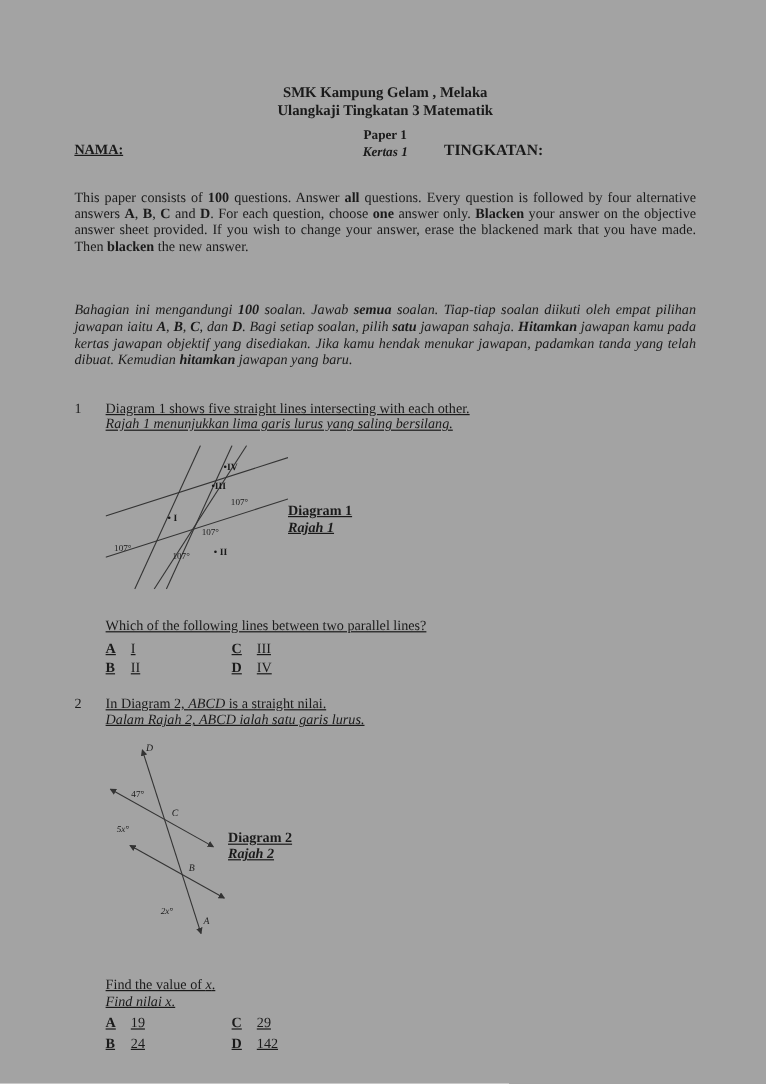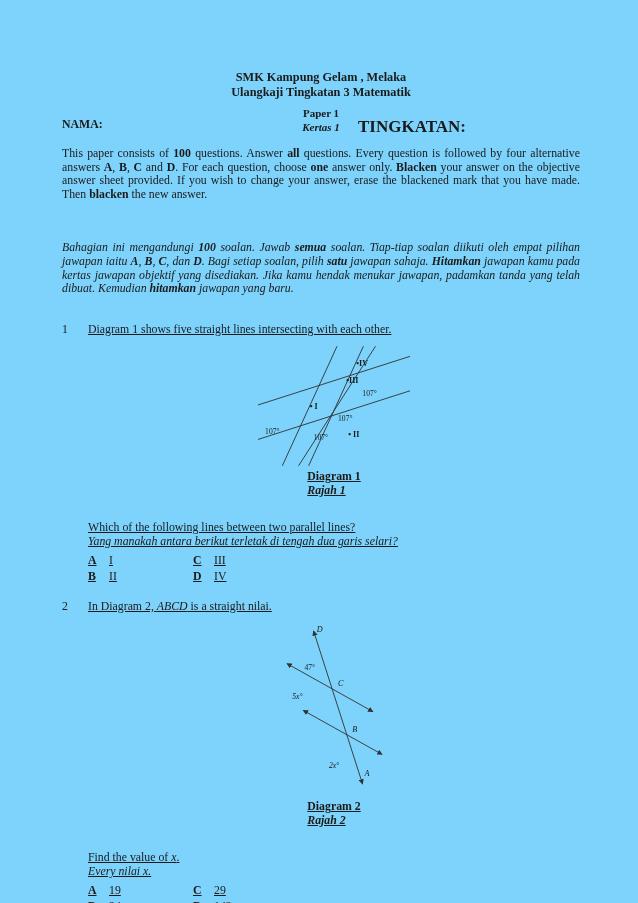--- a/index.html
+++ b/index.html
@@ -4,36 +4,36 @@
 <style>
   * { margin:0; padding:0; box-sizing:border-box; }
   html,body { background:#ffffff; }
   body {
     width:638px; height:903px;
     font-family:"Liberation Serif","DejaVu Serif",serif;
     color:#1a1a1a;
     position:relative;
     overflow:hidden;
   }
-  .page { width:638px; height:903px; padding:70px 58px 30px 62px; background:#7dd3fc; }
+  .page { width:638px; height:903px; padding:70px 58px 30px 62px; background:#a3a3a3; }
   .b { font-weight:bold; }
   .i { font-style:italic; }
   .hdr { text-align:center; font-size:12.3px; line-height:15px; }
   .hdr-row { position:relative; height:38px; margin-top:7px; }
-  .nama { position:absolute; left:0; top:10px; font-size:11.8px; }
+  .nama { position:absolute; left:0; top:10px; font-size:11.8px;text-decoration:underline; }
   .paper-block { position:absolute; left:50%; transform:translateX(-50%); top:0; text-align:center; font-size:11px; line-height:13.5px; }
-  .tingkatan { position:absolute; left:296px; top:10px; font-size:17px; }
+  .tingkatan { position:absolute; left:308px; top:10px; font-size:13px; }
   .instr { font-size:11.8px; line-height:13.6px; text-align:justify;margin-top:40px; }
-  .instr.first { margin-top:2px; }
+  .instr.first { margin-top:13px; }
   .question { display:flex; font-size:11.8px; line-height:13.6px; }
   .q1 { margin-top:27px; }
   .q2 { margin-top:16px; }
   .qnum { width:26px; flex:0 0 26px; }
   .qbody { flex:1;text-decoration:underline; }
-  .figure { display:flex; flex-direction:column; align-items:center; margin:10px 0 2px 0; }
+  .figure { display:flex; flex-direction:row; align-items:center; margin:10px 0 2px 0; }
   .caption { text-align:left; font-size:11.8px; line-height:13.5px; margin-top:4px; }
   .subq { margin-top:24px; }
   .options { display:grid; grid-template-rows:repeat(2,auto); grid-auto-flow:column; grid-template-columns:105px auto; justify-content:start; row-gap:3px; margin-top:5px; }
   .option { display:flex; }
   .option .letter { width:21px; font-weight:bold; }
   svg line { stroke:#333; stroke-width:0.9; }
   svg .dt { font-family:"Liberation Serif","DejaVu Serif",serif; font-size:8px; fill:#1a1a1a; }
   svg .sm { font-size:7.5px; }
 </style>
 </head>
@@ -55,20 +55,21 @@
     <div class="tingkatan b">TINGKATAN:</div>
   </div>
 
   <p class="instr first"><span>This paper consists of </span><span class="b">100</span><span> questions. Answer </span><span class="b">all</span><span> questions. Every question is followed by four alternative answers </span><span class="b">A</span><span>, </span><span class="b">B</span><span>, </span><span class="b">C</span><span> and </span><span class="b">D</span><span>. For each question, choose </span><span class="b">one</span><span> answer only. </span><span class="b">Blacken</span><span> your answer on the objective answer sheet provided. If you wish to change your answer, erase the blackened mark that you have made. Then </span><span class="b">blacken</span><span> the new answer.</span></p>
   <p class="instr i"><span>Bahagian ini mengandungi </span><span class="b">100</span><span> soalan. Jawab </span><span class="b">semua</span><span> soalan. Tiap-tiap soalan diikuti oleh empat pilihan jawapan iaitu </span><span class="b">A</span><span>, </span><span class="b">B</span><span>, </span><span class="b">C</span><span>, dan </span><span class="b">D</span><span>. Bagi setiap soalan, pilih </span><span class="b">satu</span><span> jawapan sahaja. </span><span class="b">Hitamkan</span><span> jawapan kamu pada kertas jawapan objektif yang disediakan. Jika kamu hendak menukar jawapan, padamkan tanda yang telah dibuat. Kemudian </span><span class="b">hitamkan</span><span> jawapan yang baru.</span></p>
 
   <div class="question q1">
     <div class="qnum">1</div>
     <div class="qbody">
       <div>Diagram 1 shows five straight lines intersecting with each other.</div>
+      <div class="i">Rajah 1 menunjukkan lima garis lurus yang saling bersilang.</div>
 
       <div class="figure">
         <svg viewBox="0 0 150 118" width="152" height="120">
           <line x1="78" y1="0" x2="24" y2="118"></line>
           <line x1="104" y1="0" x2="50" y2="118"></line>
           <line x1="0" y1="58" x2="150" y2="10"></line>
           <line x1="0" y1="92" x2="150" y2="44"></line>
           <line x1="40" y1="118" x2="116" y2="0"></line>
           <text x="97" y="20" class="dt b">•IV</text>
           <text x="87" y="36" class="dt b">•III</text>
@@ -79,21 +80,20 @@
           <text x="55" y="93" class="dt sm">107°</text>
           <text x="89" y="90" class="dt b">• II</text>
         </svg>
         <div class="caption">
           <div class="b">Diagram 1</div>
           <div class="b i">Rajah 1</div>
         </div>
       </div>
 
       <div class="subq">Which of the following lines between two parallel lines?</div>
-      <div class="i">Yang manakah antara berikut terletak di tengah dua garis selari?</div>
 
       <div class="options">
         <div class="option">
           <span class="letter">A</span>
           <span>I</span>
         </div>
         <div class="option">
           <span class="letter">B</span>
           <span>II</span>
         </div>
@@ -106,20 +106,21 @@
           <span>IV</span>
         </div>
       </div>
     </div>
   </div>
 
   <div class="question q2">
     <div class="qnum">2</div>
     <div class="qbody">
       <div><span>In Diagram 2, </span><span class="i">ABCD</span><span> is a straight nilai.</span></div>
+      <div class="i">Dalam Rajah 2, ABCD ialah satu garis lurus.</div>
 
       <div class="figure">
         <svg viewBox="0 0 100 170" width="102" height="173">
           <defs>
             <marker id="ah" viewBox="0 0 6 6" markerWidth="6" markerHeight="6" refX="5" refY="3" orient="auto-start-reverse">
               <path d="M0,0 L6,3 L0,6 Z" fill="#333"></path>
             </marker>
           </defs>
           <line x1="30" y1="8" x2="78" y2="158" marker-start="url(#ah)" marker-end="url(#ah)"></line>
           <line x1="4" y1="40" x2="88" y2="87" marker-start="url(#ah)" marker-end="url(#ah)"></line>
@@ -132,21 +133,21 @@
           <text x="9" y="75" class="dt sm i">5x°</text>
           <text x="45" y="142" class="dt sm i">2x°</text>
         </svg>
         <div class="caption">
           <div class="b">Diagram 2</div>
           <div class="b i">Rajah 2</div>
         </div>
       </div>
 
       <div class="subq"><span>Find the value of </span><span class="i">x</span><span>.</span></div>
-      <div class="i">Every nilai x.</div>
+      <div class="i">Find nilai x.</div>
 
       <div class="options">
         <div class="option">
           <span class="letter">A</span>
           <span>19</span>
         </div>
         <div class="option">
           <span class="letter">B</span>
           <span>24</span>
         </div>

